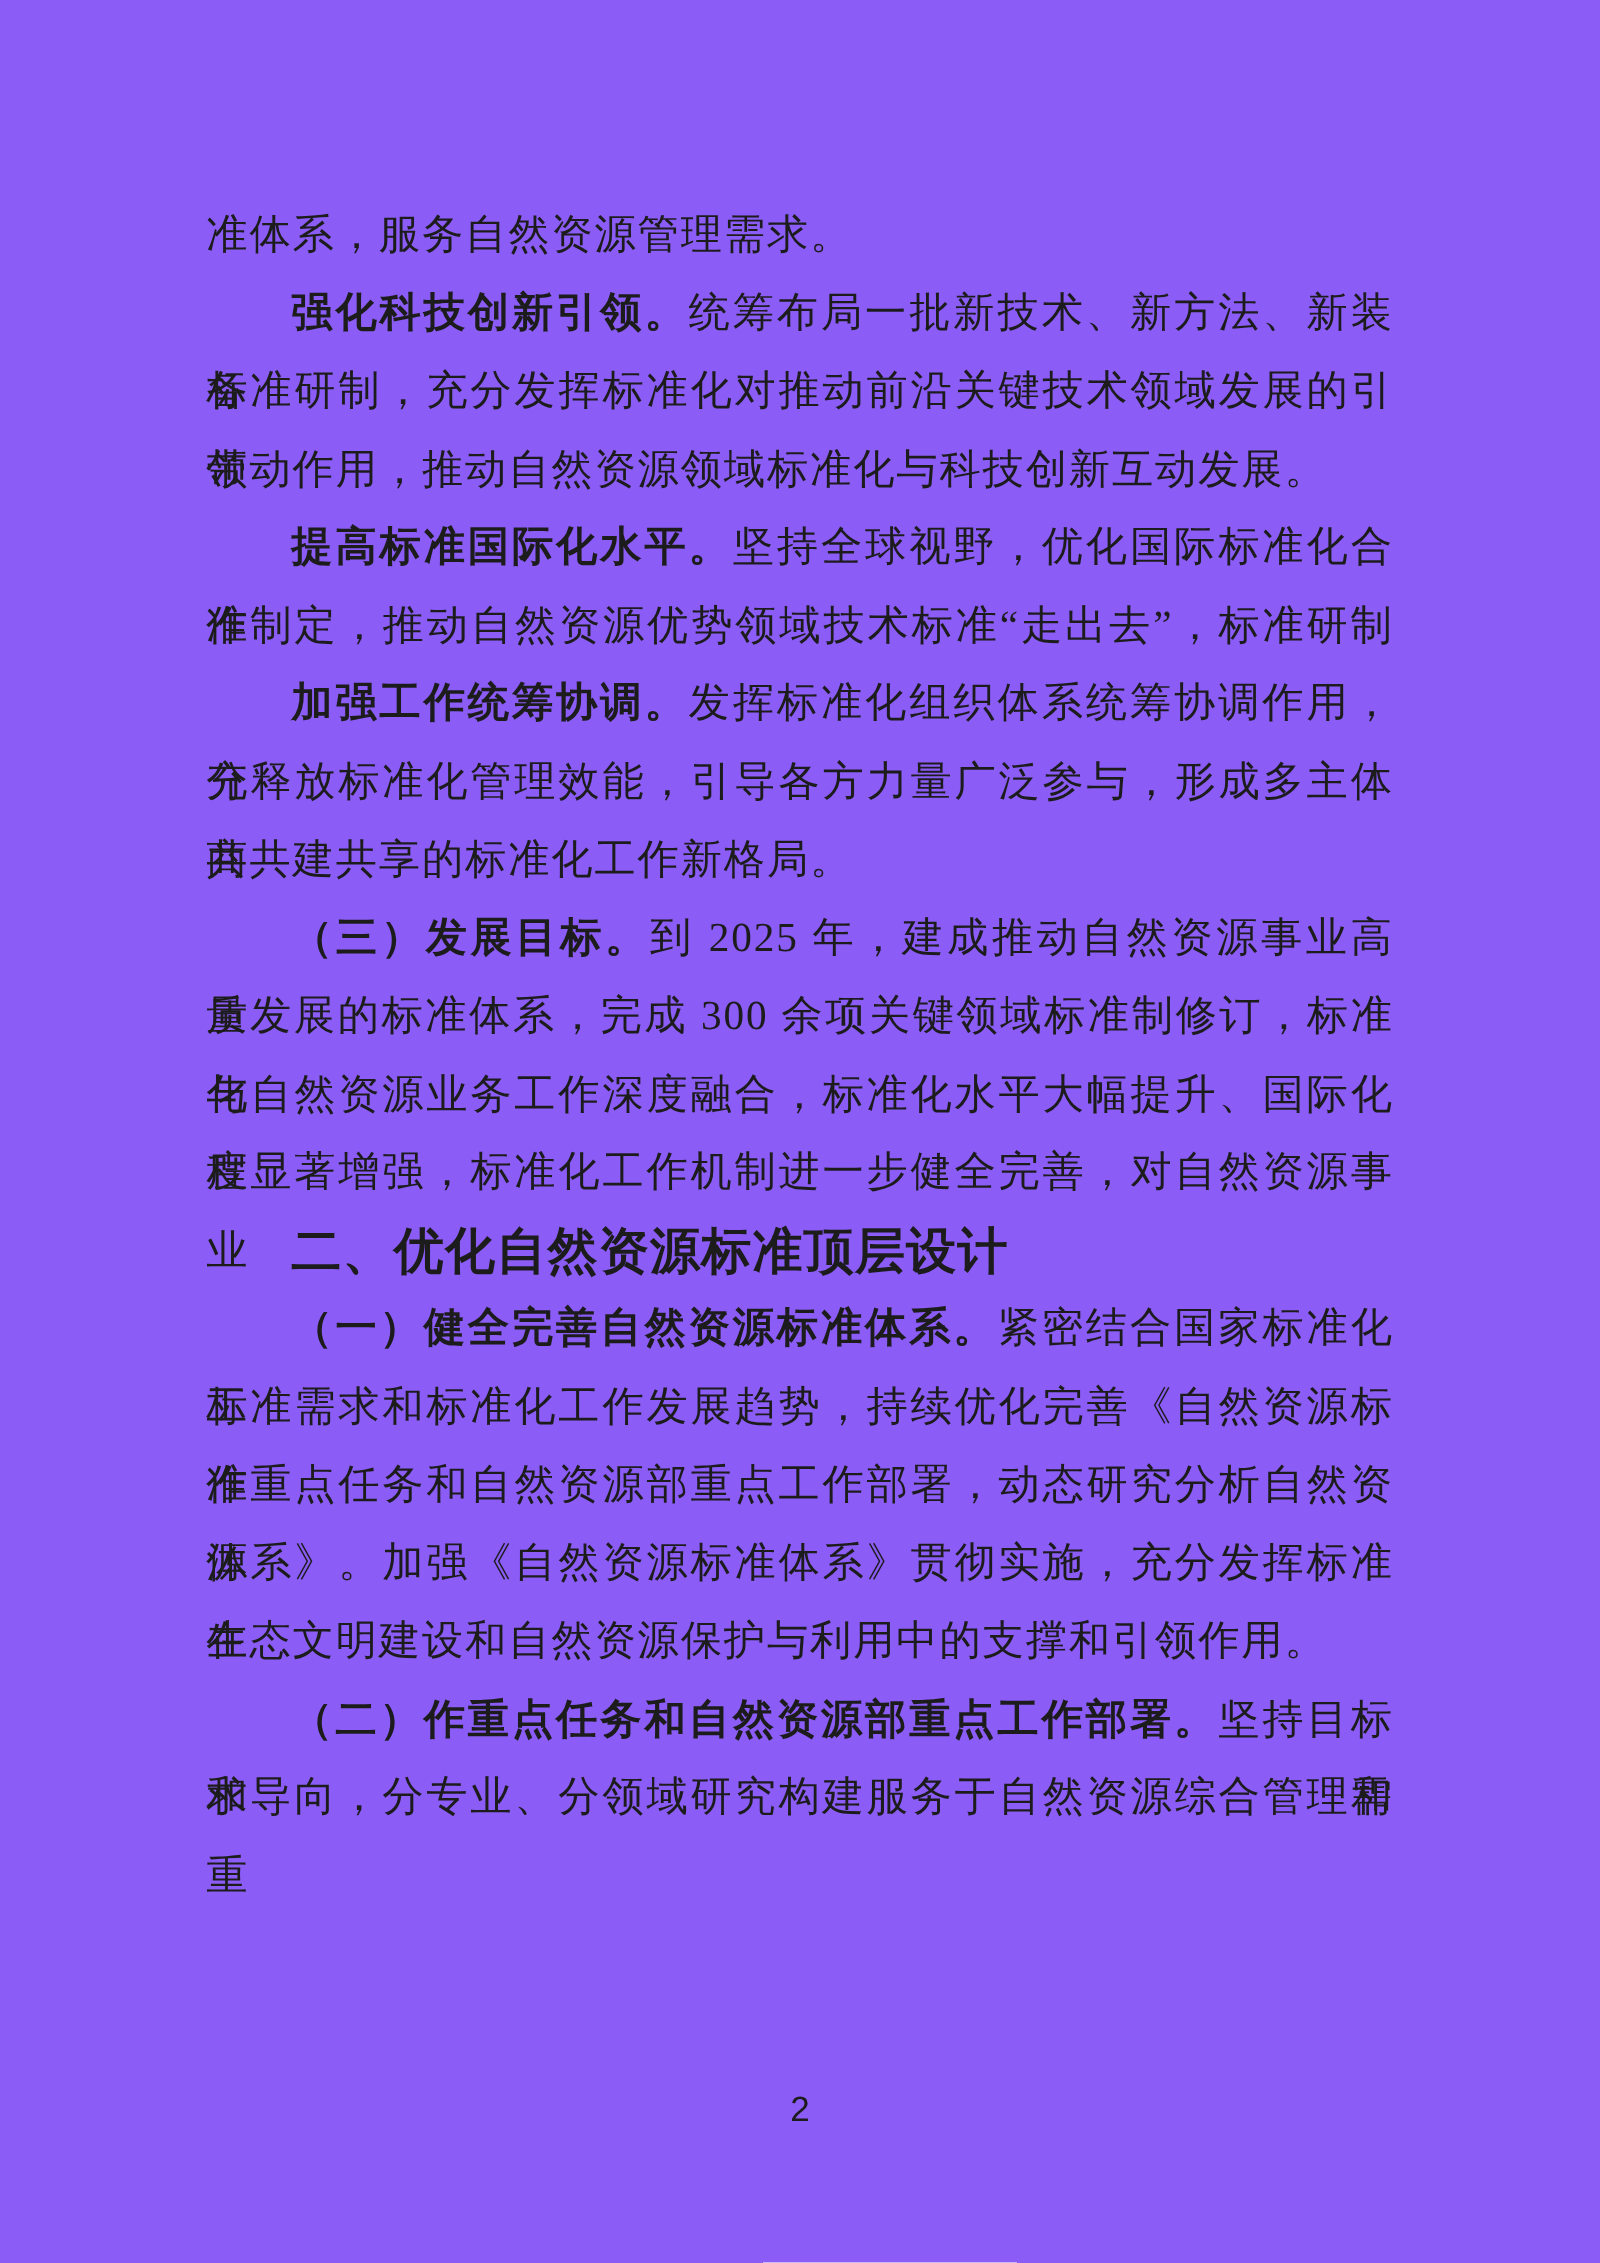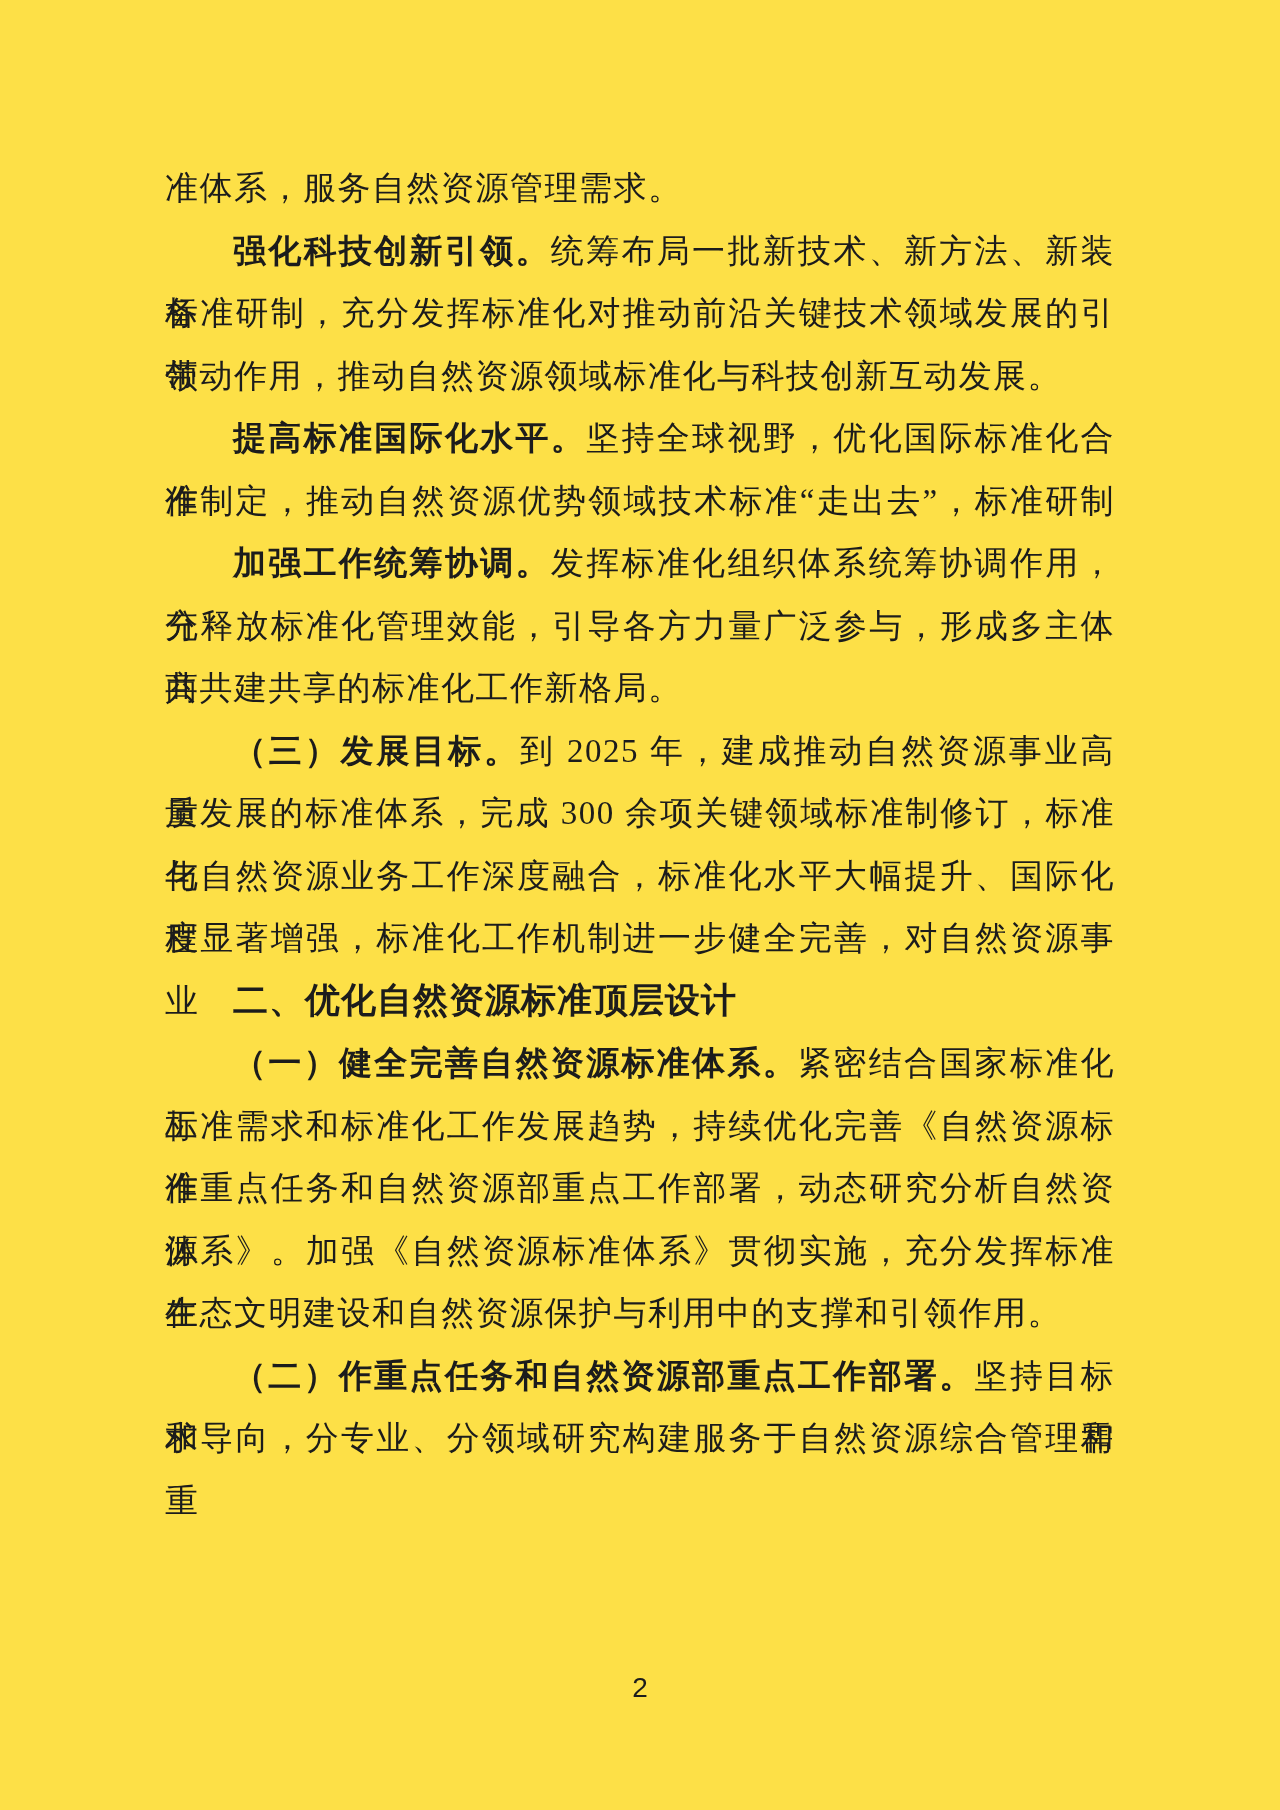--- a/index.html
+++ b/index.html
@@ -4,21 +4,21 @@
 <style>
   html, body {
     margin: 0;
     padding: 0;
     background: #ffffff;
   }
   .page {
     position: relative;
     width: 1280px;
     height: 1810px;
-    background: #fde047;
+    background: #8b5cf6;
     overflow: hidden;
   }
   .text-block {
     position: absolute;
     left: 165px;
     top: 157px;
     width: 950px;
   }
   .line {
     height: 62.5px;
@@ -33,23 +33,23 @@
     overflow: visible;
   }
   .line.justify {
     white-space: normal;
     text-align-last: justify;
   }
   .line.indent {
     text-indent: 68px;
   }
   .line.heading {
-    font-family: Liberation Serif, serif;
+    font-family: Liberation Sans, sans-serif;
     font-weight: 700;
-    font-size: 35px;
+    font-size: 40px;
     letter-spacing: 1px;
   }
   .seg { font-weight: 400; }
   .seg.bold { font-weight: 700; }
   .page-number {
     position: absolute;
     left: 0;
     top: 1668px;
     width: 100%;
     height: 40px;

